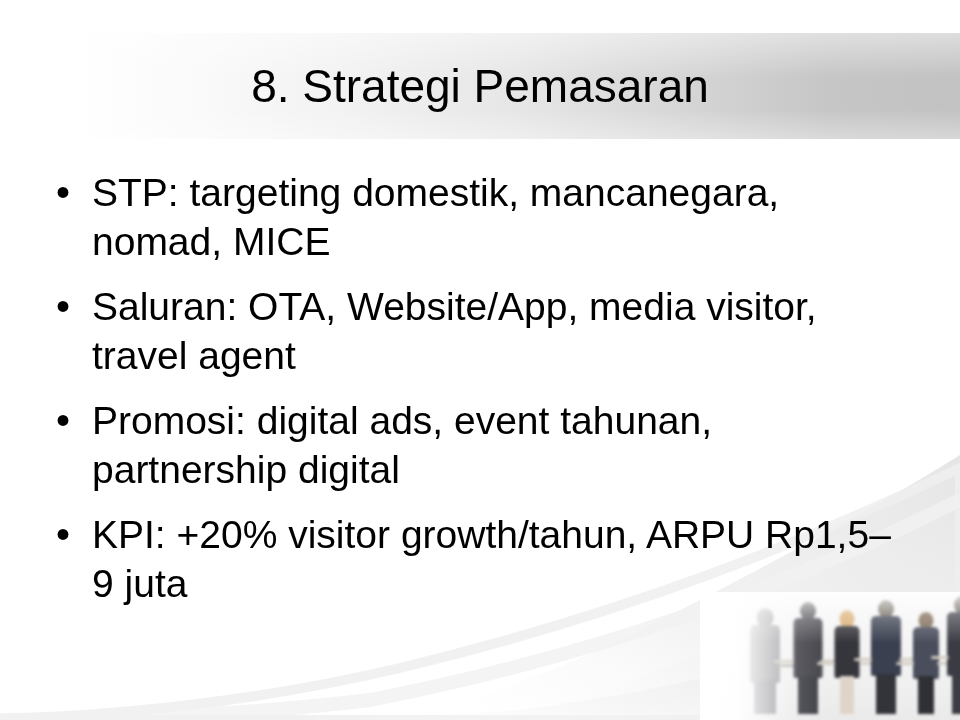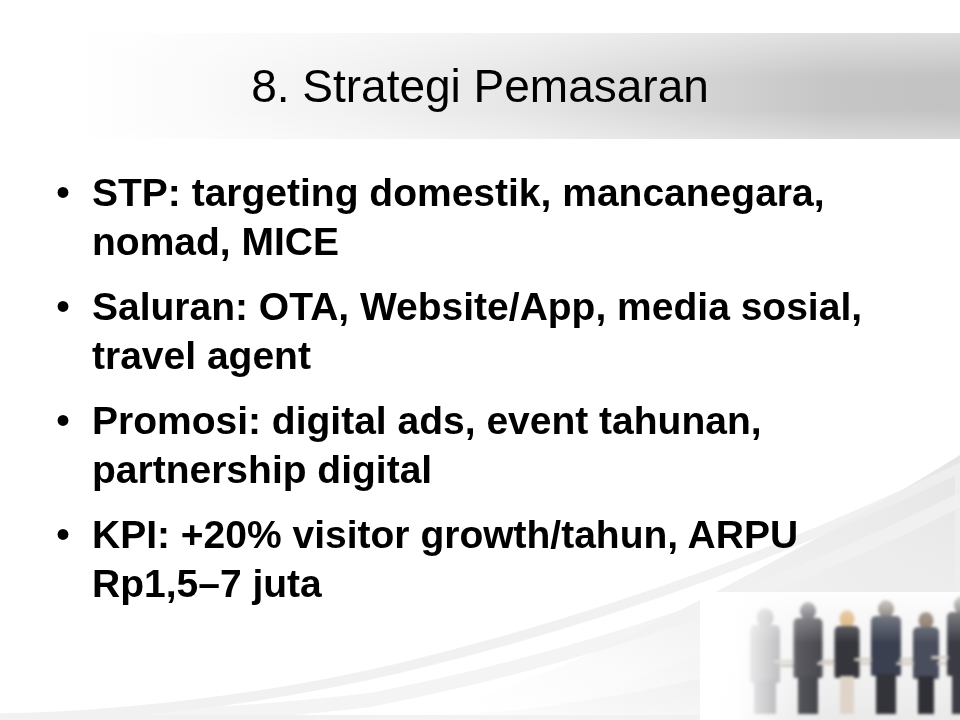--- a/index.html
+++ b/index.html
@@ -159,21 +159,21 @@
     color: #000000;
     text-align: left;
     padding-left: 8px;
     box-sizing: border-box;
   }
   .bullet-text {
     flex: 1 1 auto;
     font-size: 39px;
     line-height: 49px;
     color: #000000;
-    font-weight: 700;
+    font-weight: 400;
     max-width: 800px;
   }
 </style>
 </head>
 <body>
 
 <div id="slide">
 
   <div id="title-banner">
     <div id="title-banner-shade"></div>
@@ -264,28 +264,28 @@
 
   <div id="body">
 
     <div class="bullet-row">
       <span class="bullet-marker">•</span>
       <span class="bullet-text">STP: targeting domestik, mancanegara, nomad, MICE</span>
     </div>
 
     <div class="bullet-row">
       <span class="bullet-marker">•</span>
-      <span class="bullet-text">Saluran: OTA, Website/App, media sosial, travel agent</span>
+      <span class="bullet-text">Saluran: OTA, Website/App, media visitor, travel agent</span>
     </div>
 
     <div class="bullet-row">
       <span class="bullet-marker">•</span>
       <span class="bullet-text">Promosi: digital ads, event tahunan, partnership digital</span>
     </div>
 
     <div class="bullet-row">
       <span class="bullet-marker">•</span>
-      <span class="bullet-text">KPI: +20% visitor growth/tahun, ARPU Rp1,5–7 juta</span>
+      <span class="bullet-text">KPI: +20% visitor growth/tahun, ARPU Rp1,5–9 juta</span>
     </div>
 
   </div>
 
 </div>
 
 </body></html>

